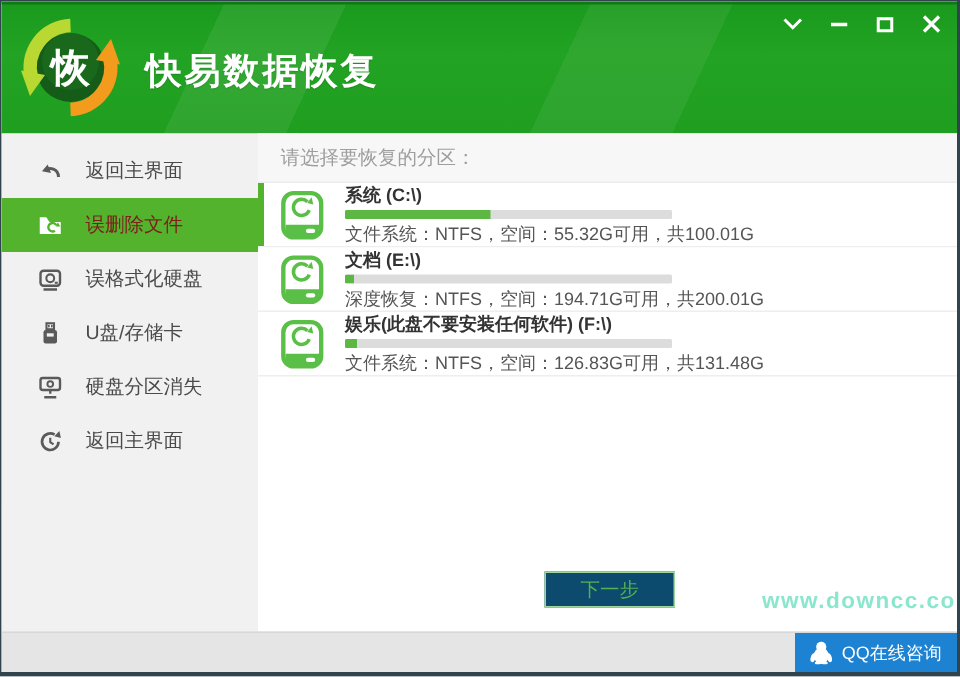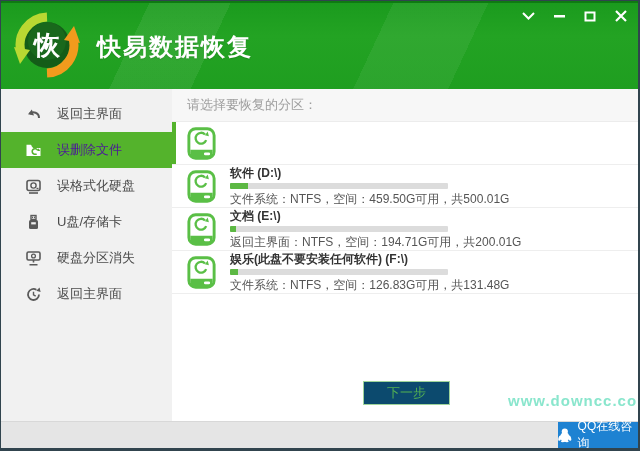--- a/index.html
+++ b/index.html
@@ -34,21 +34,21 @@
   
   .sidebar{
     position:absolute; left:0; top:88px; width:197px; bottom:27px;
     background:#f1f1f1; border-right:1px solid #e2e2e2; padding-top:7px;
   }
   .side-item{
     height:36px; display:flex; align-items:center; padding-left:24px;
     color:#4a4a4a; font-size:13px; cursor:pointer;
   }
   .side-item .s-icon{ width:17px; height:17px; margin-right:15px; color:#5a5a5a; flex:0 0 auto; }
-  .side-item.active{ background:#54b32c; color:#4c1d95; }
+  .side-item.active{ background:#54b32c; color:#7f1d1d; }
   .side-item.active .s-icon{ color:#fff; }
 
   
   .main{ position:absolute; left:171px; top:88px; right:0; bottom:27px; background:#fff; }
   .prompt-bar{
     height:33px; background:#f7f7f7; border-bottom:1px solid #ececec;
     display:flex; align-items:center; padding-left:15px;
     color:#9e9e9e; font-size:13px;
   }
   .drive-row{
@@ -75,21 +75,21 @@
     font-weight:700; letter-spacing:1px;
   }
 
   
   .statusbar{
     position:absolute; left:0; bottom:0; width:100%; height:27px;
     background:#e5e5e5; border-top:1px solid #d8d8d8;
     display:flex; justify-content:flex-end;
   }
   .qq-btn{
-    width:80px; height:100%; background:#1e82d2; color:#fff; font-size:12px;
+    width:108px; height:100%; background:#1e82d2; color:#fff; font-size:12px;
     display:flex; align-items:center; justify-content:center; gap:6px; cursor:pointer;
   }
 </style>
 </head>
 <body>
 
 <div class="window">
 
   <div class="titlebar">
     <div class="titlebar-top-edge"></div>
@@ -194,53 +194,44 @@
     <div class="prompt-bar">请选择要恢复的分区：</div>
 
     <div class="drive-row selected">
       <svg class="drive-icon" viewBox="0 0 34 34">
         <rect x="4" y="1.8" width="26" height="30.4" rx="7" fill="none" stroke="#5abf46" stroke-width="3"></rect>
         <path d="M21.8 13.5 a5.6 5.6 0 1 1 -1.2 -5.8" fill="none" stroke="#5abf46" stroke-width="2.4"></path>
         <polygon points="23.4,4.6 20.4,8.6 24.6,9.6" fill="#5abf46"></polygon>
         <path d="M5.5 23.5 h23 v2.8 a6 6 0 0 1 -6 6 h-11 a6 6 0 0 1 -6 -6 z" fill="#5abf46"></path>
         <rect x="19.5" y="26.2" width="6.4" height="3" rx="1.5" fill="#ffffff"></rect>
       </svg>
-    </div>
+      <div class="drive-info">
+        <div class="drive-name">系统 (C:\)</div>
+        <div class="drive-bar">
+          <div class="drive-bar-fill" style="width: 44.7%;"></div>
+        </div>
+        <div class="drive-detail">文件系统：NTFS，空间：55.32G可用，共100.01G</div>
+      </div>
+    </div>
+
 
     <div class="drive-row">
       <svg class="drive-icon" viewBox="0 0 34 34">
         <rect x="4" y="1.8" width="26" height="30.4" rx="7" fill="none" stroke="#5abf46" stroke-width="3"></rect>
         <path d="M21.8 13.5 a5.6 5.6 0 1 1 -1.2 -5.8" fill="none" stroke="#5abf46" stroke-width="2.4"></path>
         <polygon points="23.4,4.6 20.4,8.6 24.6,9.6" fill="#5abf46"></polygon>
         <path d="M5.5 23.5 h23 v2.8 a6 6 0 0 1 -6 6 h-11 a6 6 0 0 1 -6 -6 z" fill="#5abf46"></path>
         <rect x="19.5" y="26.2" width="6.4" height="3" rx="1.5" fill="#ffffff"></rect>
       </svg>
       <div class="drive-info">
-        <div class="drive-name">软件 (D:\)</div>
-        <div class="drive-bar">
-          <div class="drive-bar-fill" style="width: 8.1%;"></div>
-        </div>
-        <div class="drive-detail">文件系统：NTFS，空间：459.50G可用，共500.01G</div>
-      </div>
-    </div>
-
-    <div class="drive-row">
-      <svg class="drive-icon" viewBox="0 0 34 34">
-        <rect x="4" y="1.8" width="26" height="30.4" rx="7" fill="none" stroke="#5abf46" stroke-width="3"></rect>
-        <path d="M21.8 13.5 a5.6 5.6 0 1 1 -1.2 -5.8" fill="none" stroke="#5abf46" stroke-width="2.4"></path>
-        <polygon points="23.4,4.6 20.4,8.6 24.6,9.6" fill="#5abf46"></polygon>
-        <path d="M5.5 23.5 h23 v2.8 a6 6 0 0 1 -6 6 h-11 a6 6 0 0 1 -6 -6 z" fill="#5abf46"></path>
-        <rect x="19.5" y="26.2" width="6.4" height="3" rx="1.5" fill="#ffffff"></rect>
-      </svg>
-      <div class="drive-info">
         <div class="drive-name">文档 (E:\)</div>
         <div class="drive-bar">
           <div class="drive-bar-fill" style="width: 2.7%;"></div>
         </div>
-        <div class="drive-detail">返回主界面：NTFS，空间：194.71G可用，共200.01G</div>
+        <div class="drive-detail">深度恢复：NTFS，空间：194.71G可用，共200.01G</div>
       </div>
     </div>
 
     <div class="drive-row">
       <svg class="drive-icon" viewBox="0 0 34 34">
         <rect x="4" y="1.8" width="26" height="30.4" rx="7" fill="none" stroke="#5abf46" stroke-width="3"></rect>
         <path d="M21.8 13.5 a5.6 5.6 0 1 1 -1.2 -5.8" fill="none" stroke="#5abf46" stroke-width="2.4"></path>
         <polygon points="23.4,4.6 20.4,8.6 24.6,9.6" fill="#5abf46"></polygon>
         <path d="M5.5 23.5 h23 v2.8 a6 6 0 0 1 -6 6 h-11 a6 6 0 0 1 -6 -6 z" fill="#5abf46"></path>
         <rect x="19.5" y="26.2" width="6.4" height="3" rx="1.5" fill="#ffffff"></rect>

